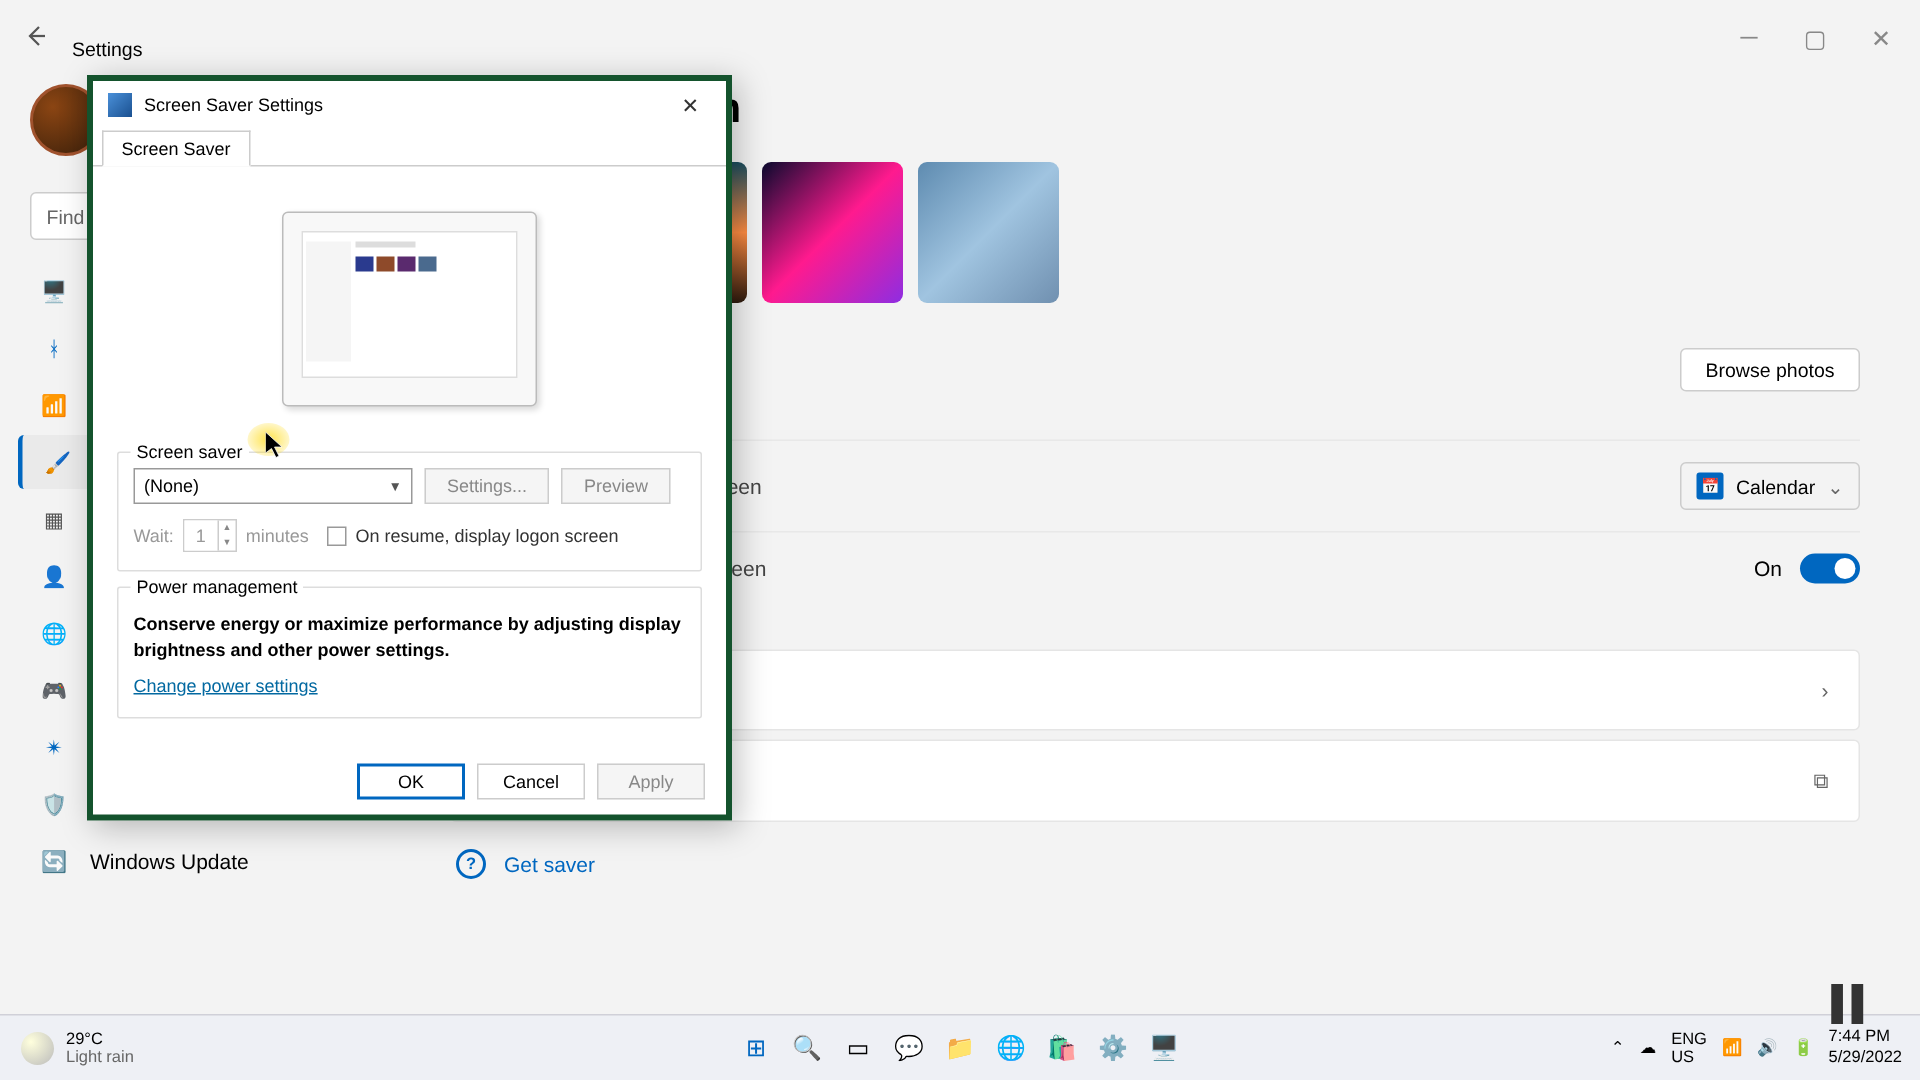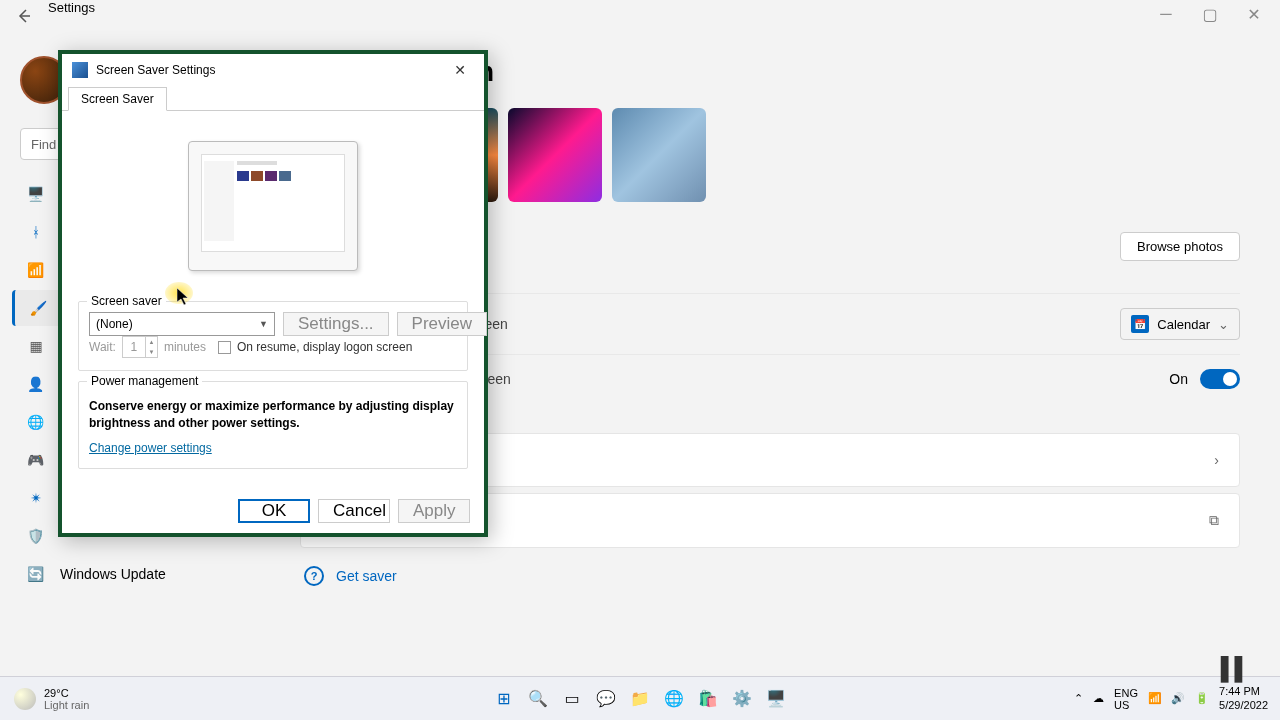--- a/index.html
+++ b/index.html
@@ -1,19 +1,19 @@
 <!DOCTYPE html>
 <html><head>
 <meta charset="utf-8">
 <style>
 * { margin: 0; padding: 0; box-sizing: border-box; font-family: 'Segoe UI', sans-serif; }
 body { width: 1280px; height: 720px; background: #f3f3f3; overflow: hidden; position: relative; }
 
 
-.titlebar { height: 40px; display: flex; align-items: flex-start; padding: 0 8px; background: #f3f3f3; }
+.titlebar { height: 40px; display: flex; align-items: flex-end; padding: 0 8px; background: #f3f3f3; }
 .back-btn { width: 32px; height: 32px; display: flex; align-items: center; justify-content: center; cursor: pointer; }
 .title-text { font-size: 13px; margin-left: 8px; }
 .window-controls { margin-left: auto; display: flex; gap: 8px; }
 .win-ctrl { width: 36px; height: 28px; display: flex; align-items: center; justify-content: center; color: #888; }
 
 
 .main-layout { display: flex; height: calc(100% - 80px); }
 .sidebar { width: 280px; padding: 8px 0 8px 8px; }
 .avatar-row { display: flex; align-items: center; padding: 8px 12px; }
 .avatar { width: 48px; height: 48px; border-radius: 50%; background: radial-gradient(circle at 30% 30%, #8b4513, #3a1f0a); border: 2px solid #a0522d; }
@@ -61,24 +61,24 @@
 .mini-content { position: absolute; left: 35px; top: 6px; right: 4px; }
 .mini-thumbs { display: flex; gap: 2px; margin-top: 6px; }
 .mini-th { width: 12px; height: 10px; }
 .mini-th.a { background: #2a3a8e; }
 .mini-th.b { background: #8e4a2a; }
 .mini-th.c { background: #5a2a6e; }
 .mini-th.d { background: #4a6a8e; }
 
 .fieldset { border: 1px solid #ddd; border-radius: 2px; padding: 10px 10px 12px; margin-bottom: 10px; position: relative; }
 .fieldset-label { position: absolute; top: -8px; left: 8px; background: #fff; padding: 0 4px; font-size: 12px; }
-.ss-row1 { display: flex; gap: 8px; align-items: center; }
+.ss-row1 { display: flex; gap: 8px; align-items: center; margin-bottom: 10px; }
 .dropdown { flex: 0 0 186px; height: 24px; border: 1px solid #999; font-size: 12px; padding: 2px 6px; display: flex; align-items: center; background: #fff; }
 .dropdown .dd-arrow { margin-left: auto; font-size: 9px; color: #555; }
-.dlg-btn { height: 24px; padding: 0 14px; border: 1px solid #ccc; background: #f5f5f5; font-size: 17px; color: #888; }
+.dlg-btn { height: 24px; padding: 0 14px; border: 1px solid #ccc; background: #f5f5f5; font-size: 12px; color: #888; }
 .dlg-btn.primary { border: 2px solid #0067c0; color: #000; background: #fff; }
 .ss-row2 { display: flex; align-items: center; gap: 6px; font-size: 12px; color: #999; }
 .spinner { width: 36px; height: 22px; border: 1px solid #ccc; display: flex; }
 .spinner input { width: 22px; border: none; text-align: center; font-size: 12px; color: #999; }
 .spin-btns { width: 14px; display: flex; flex-direction: column; border-left: 1px solid #ccc; }
 .spin-btns div { flex: 1; font-size: 6px; display: flex; align-items: center; justify-content: center; color: #888; }
 .chk { width: 13px; height: 13px; border: 1px solid #999; }
 .chk-label { color: #333; font-size: 12px; }
 .pm-text { font-size: 12px; margin: 6px 0; line-height: 1.4; font-weight: bold; }
 .pm-link { font-size: 12px; color: #0369a1; text-decoration: underline; cursor: pointer; }

